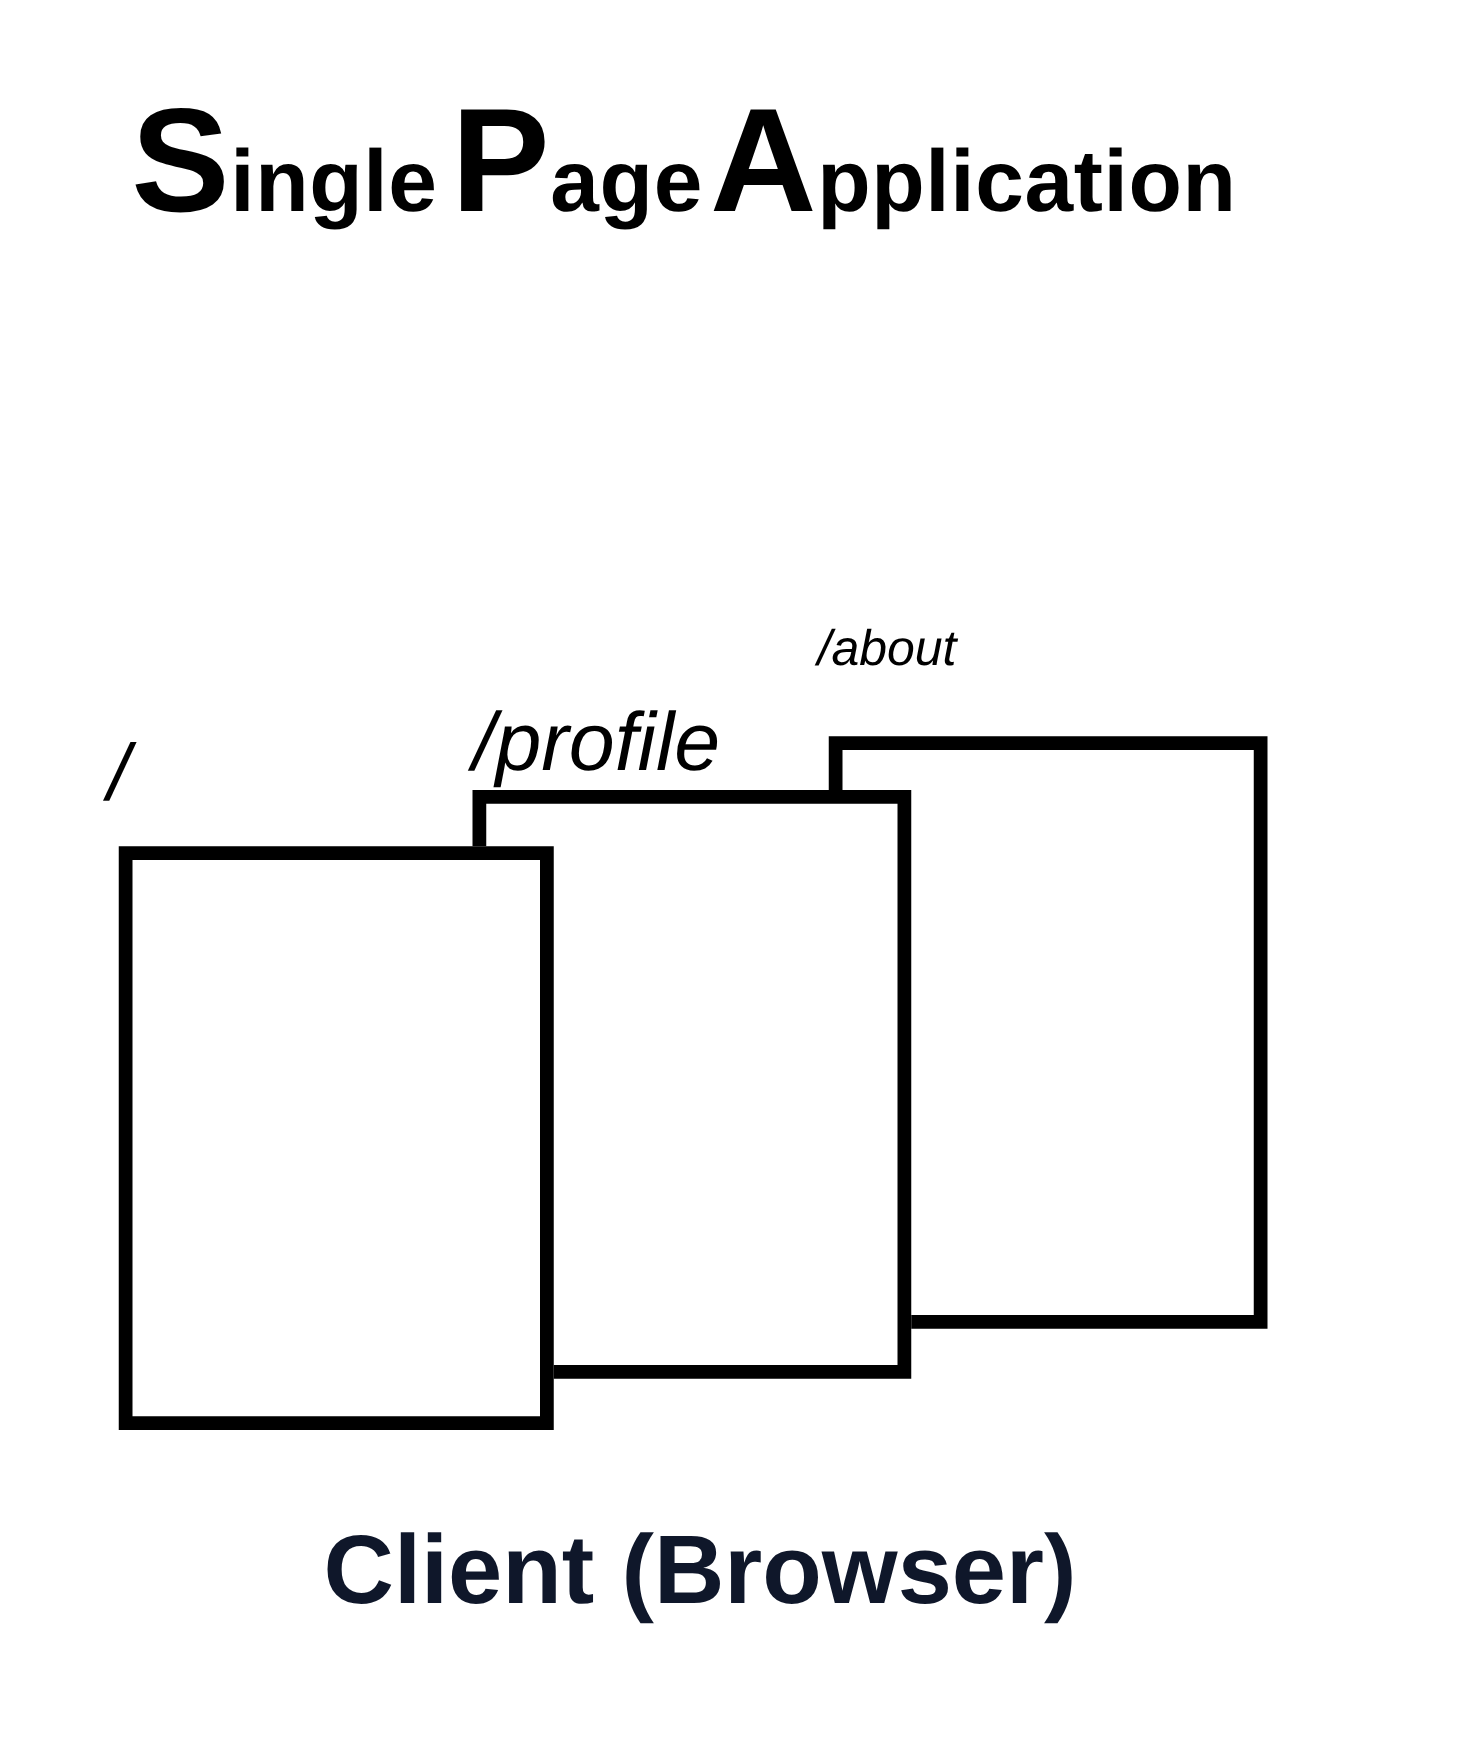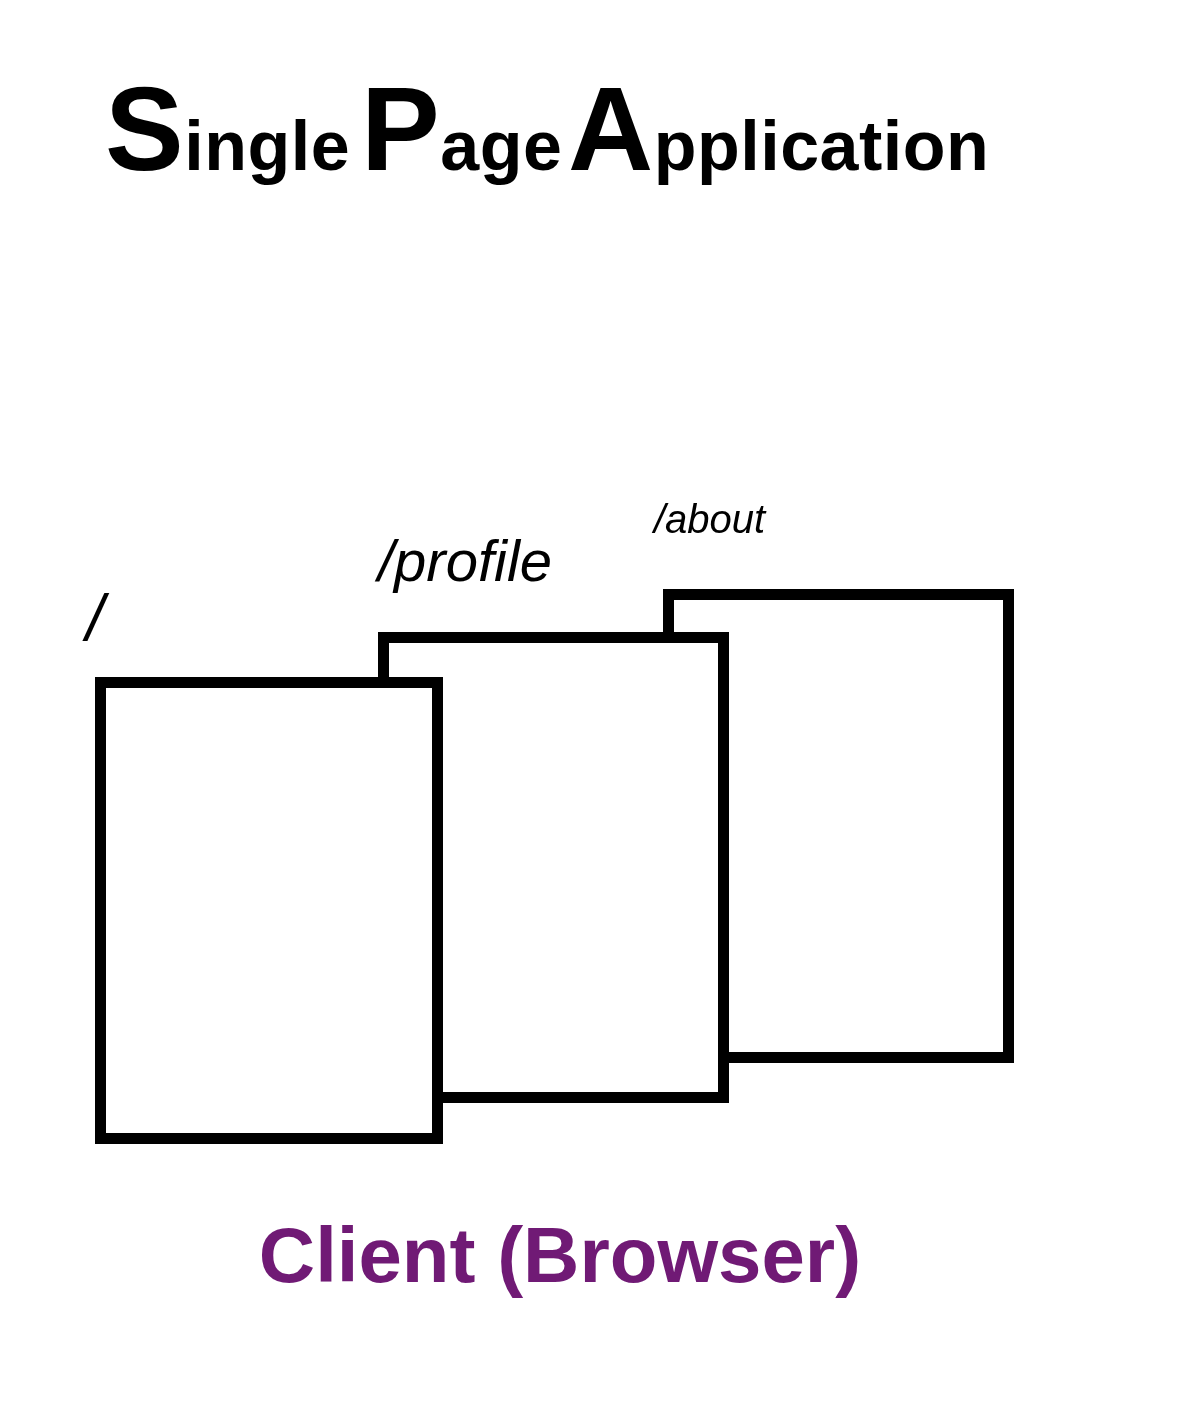--- a/index.html
+++ b/index.html
@@ -46,34 +46,34 @@
   
   .page-label {
     position: absolute;
     font-style: italic;
     line-height: 1;
     white-space: nowrap;
     z-index: 4;
     color: #000000;
   }
   .label-root    { left: 86px;  top: 586px; font-size: 64px; }
-  .label-profile { left: 378px; top: 532px; font-size: 58px; }
+  .label-profile { left: 378px; top: 560px; font-size: 66px; }
   .label-about   { left: 654px; top: 499px; font-size: 40px; }
 
   
   .caption {
     position: absolute;
     left: 560px;
     top: 1216px;
     transform: translateX(-50%);
     font-size: 78px;
     font-weight: 700;
     line-height: 1;
     white-space: nowrap;
-    color: #701a75;
+    color: #0f172a;
   }
 </style>
 </head>
 <body>
 
 <div class="canvas">
 
   <h1 class="title" style="margin:0;">
     <span class="title-word word-single"><span class="initial">S</span><span class="rest">ingle</span></span>
     <span class="title-word word-page"><span class="initial">P</span><span class="rest">age</span></span>

